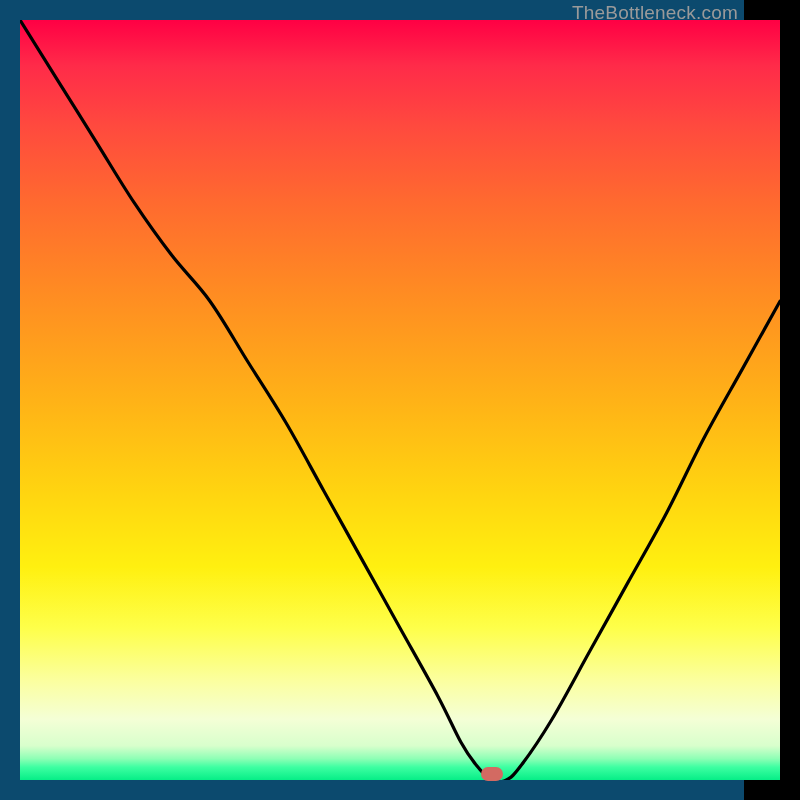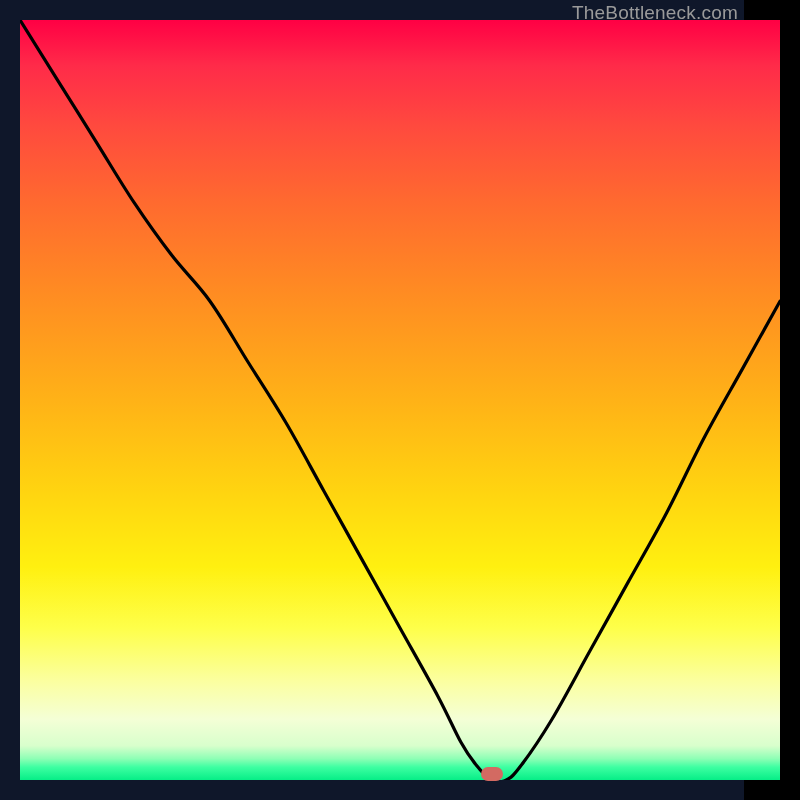--- a/index.html
+++ b/index.html
@@ -8,21 +8,21 @@
     width: 800px;
     height: 800px;
     background: #000;
     overflow: hidden;
     font-family: Arial, Helvetica, sans-serif;
   }
   .stage {
     position: relative;
     width: 744px;
     height: 800px;
-    background: #0f172a;
+    background: #0c4a6e;
   }
   .plot {
     position: absolute;
     left: 20px;
     top: 20px;
     width: 760px;
     height: 760px;
   }
   .gradient {
     position: absolute;

